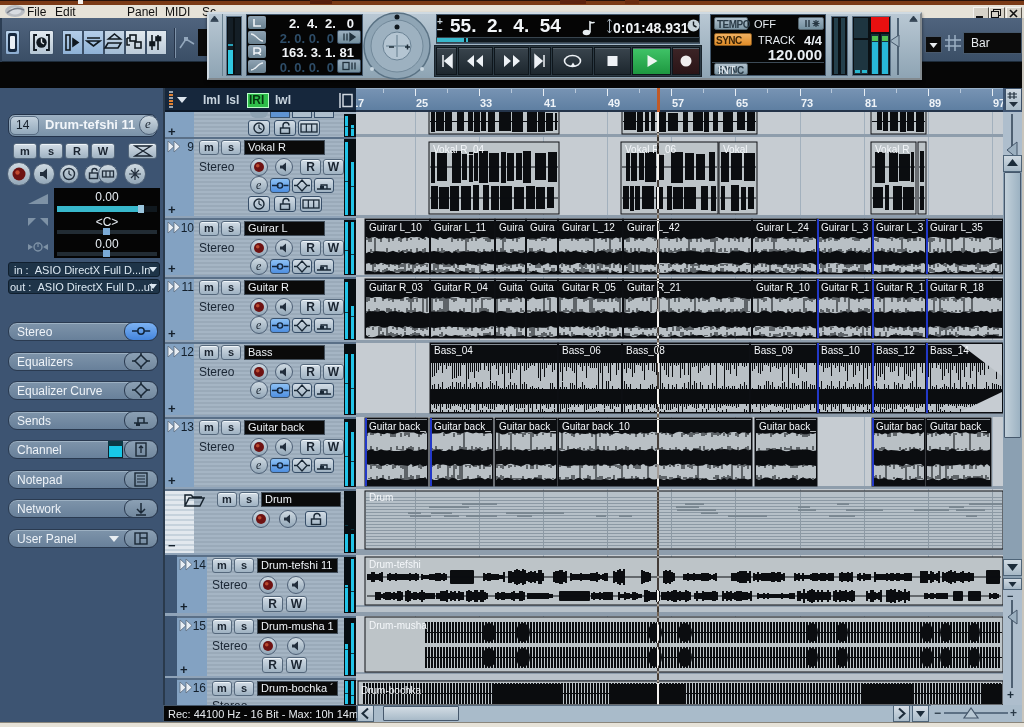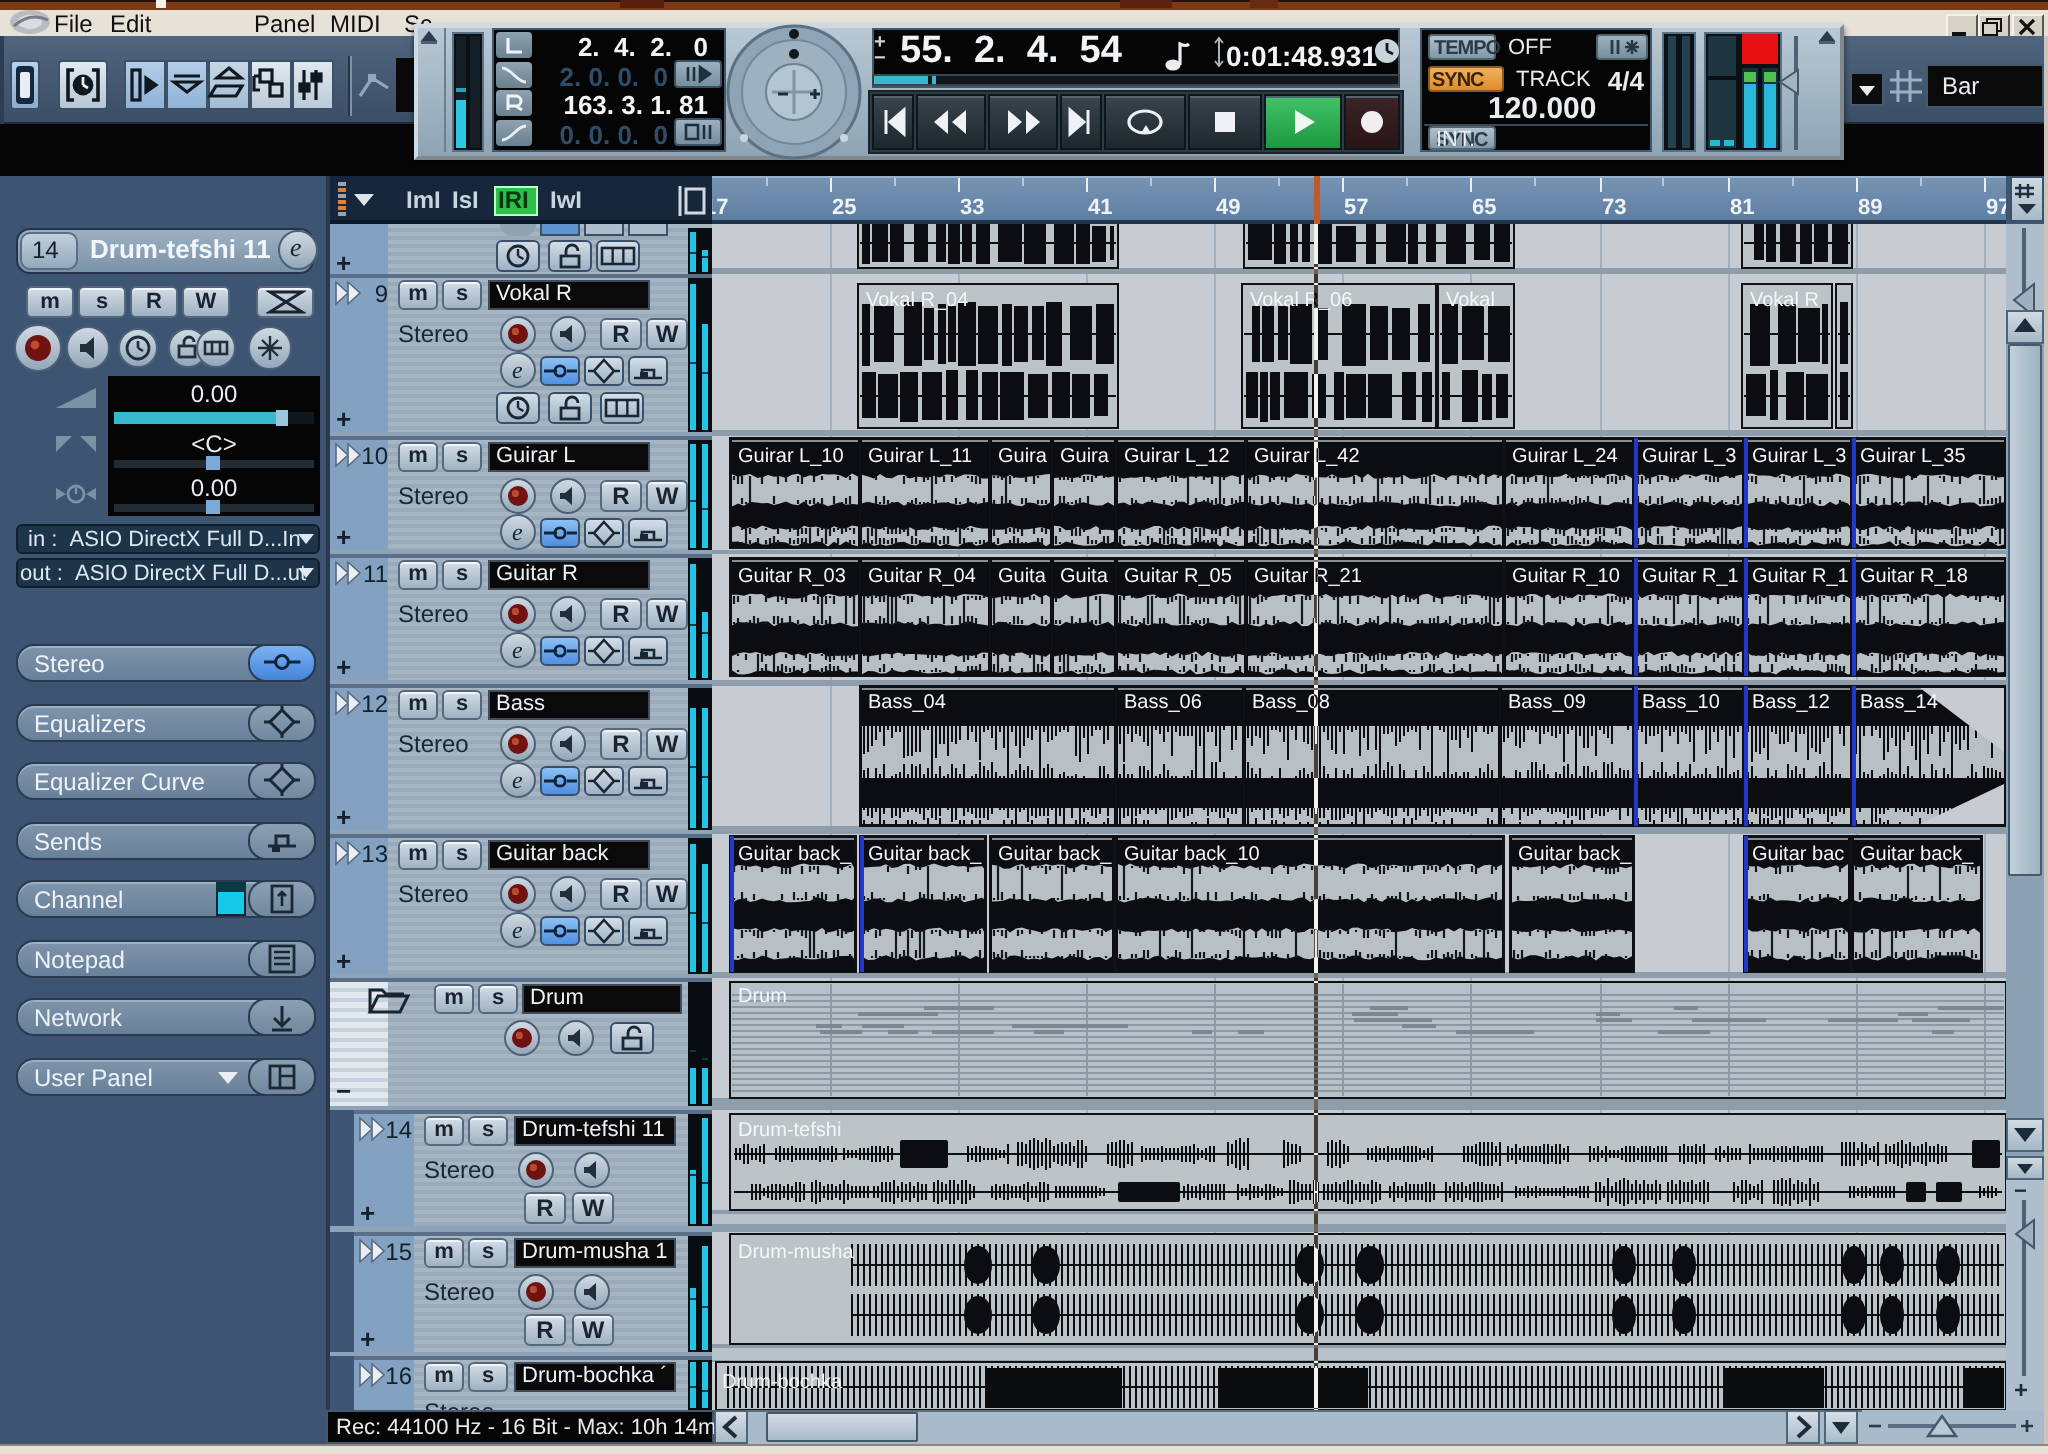--- a/index.html
+++ b/index.html
@@ -1324,21 +1324,21 @@
 <svg style="left:798px;top:17px;z-index:102" width="26" height="13" viewBox="0 0 26 13">
       <path d="M8 3 V10 M11 3 V10" stroke="#283844" stroke-width="1.4"></path>
       <g stroke="#283844" stroke-width="1.2">
         <path d="M18 3 V10 M14.5 6.5 H21.5 M15.5 4 L20.5 9 M20.5 4 L15.5 9"></path>
       </g>
     </svg>
 <div style="position:absolute;left:714px;top:33px;width:38px;height:13px;background:linear-gradient(#f0b060,#e08c28);border-radius:2px;border:1px solid #8a5a20;z-index:101;"></div>
 <div class="tx" style="position:absolute;left:716px;top:35px;width:36px;height:11px;font-size:10px;color:#3a2408;font-weight:bold;letter-spacing:-0.5px;z-index:102;">SYNC</div>
 <div class="tx" style="position:absolute;left:758px;top:34px;width:44px;height:12px;font-size:11px;color:#e8edf2;z-index:102;">TRACK</div>
 <div class="tx" style="position:absolute;left:786px;top:33px;width:36px;height:13px;font-size:13px;color:#e8edf2;font-weight:bold;text-align:right;width:36px;z-index:102;">4/4</div>
-<div class="tx" style="position:absolute;left:744px;top:46px;width:78px;height:15px;font-size:15px;color:#e8edf2;font-weight:bold;width:78px;z-index:102;">120.000</div>
+<div class="tx" style="position:absolute;left:744px;top:46px;width:78px;height:15px;font-size:15px;color:#e8edf2;font-weight:bold;text-align:right;width:78px;z-index:102;">120.000</div>
 <div style="position:absolute;left:712px;top:62px;width:112px;height:1px;background:#3c4a56;z-index:101;"></div>
 <div style="position:absolute;left:714px;top:63px;width:34px;height:12px;background:linear-gradient(#b2c2ce,#8099a8);border-radius:2px;border:1px solid #54646e;z-index:101;"></div>
 <div class="tx" style="position:absolute;left:718px;top:65px;width:32px;height:10px;font-size:10px;color:#2a3a46;font-weight:bold;letter-spacing:-0.5px;z-index:102;">SYNC</div>
 <div class="tx" style="position:absolute;left:718px;top:64px;width:30px;height:11px;font-size:11px;color:#e8edf2;z-index:102;">INT.</div>
 <div style="position:absolute;left:831px;top:16px;width:17px;height:60px;background:#0a1014;border:1px solid #5a7084;z-index:101;"></div>
 <div style="position:absolute;left:834px;top:18px;width:4px;height:56px;background:#24404c;z-index:101;"></div>
 <div style="position:absolute;left:841px;top:18px;width:4px;height:56px;background:#24404c;z-index:101;"></div>
 <div style="position:absolute;left:852px;top:16px;width:39px;height:60px;background:#0a1014;border:1px solid #5a7084;z-index:101;"></div>
 <div style="position:absolute;left:854px;top:18px;width:14px;height:20px;background:#1e3540;z-index:101;"></div>
 <div style="position:absolute;left:854px;top:40px;width:14px;height:34px;background:#1e3540;z-index:101;"></div>

